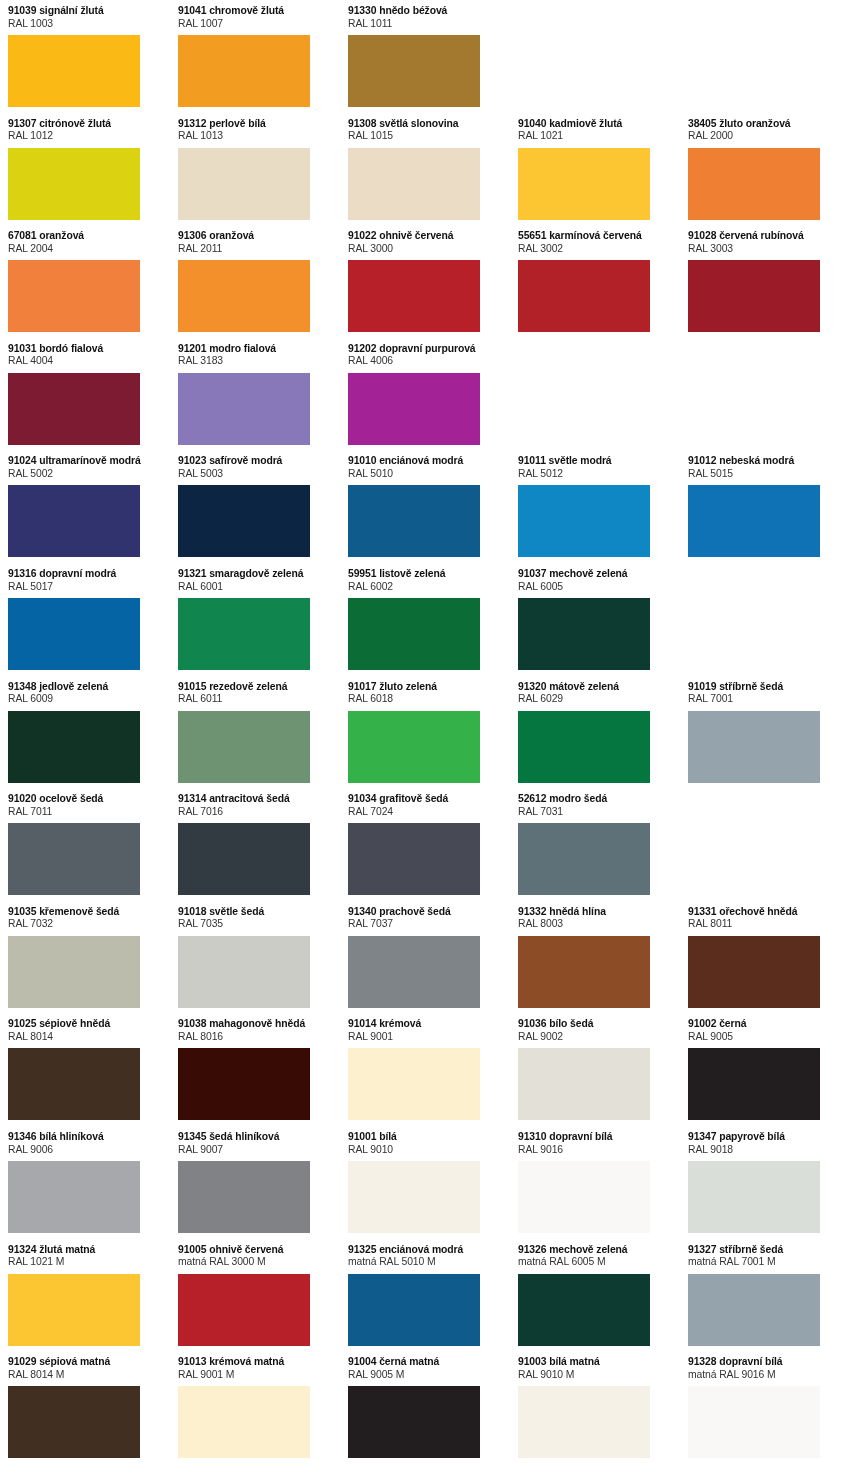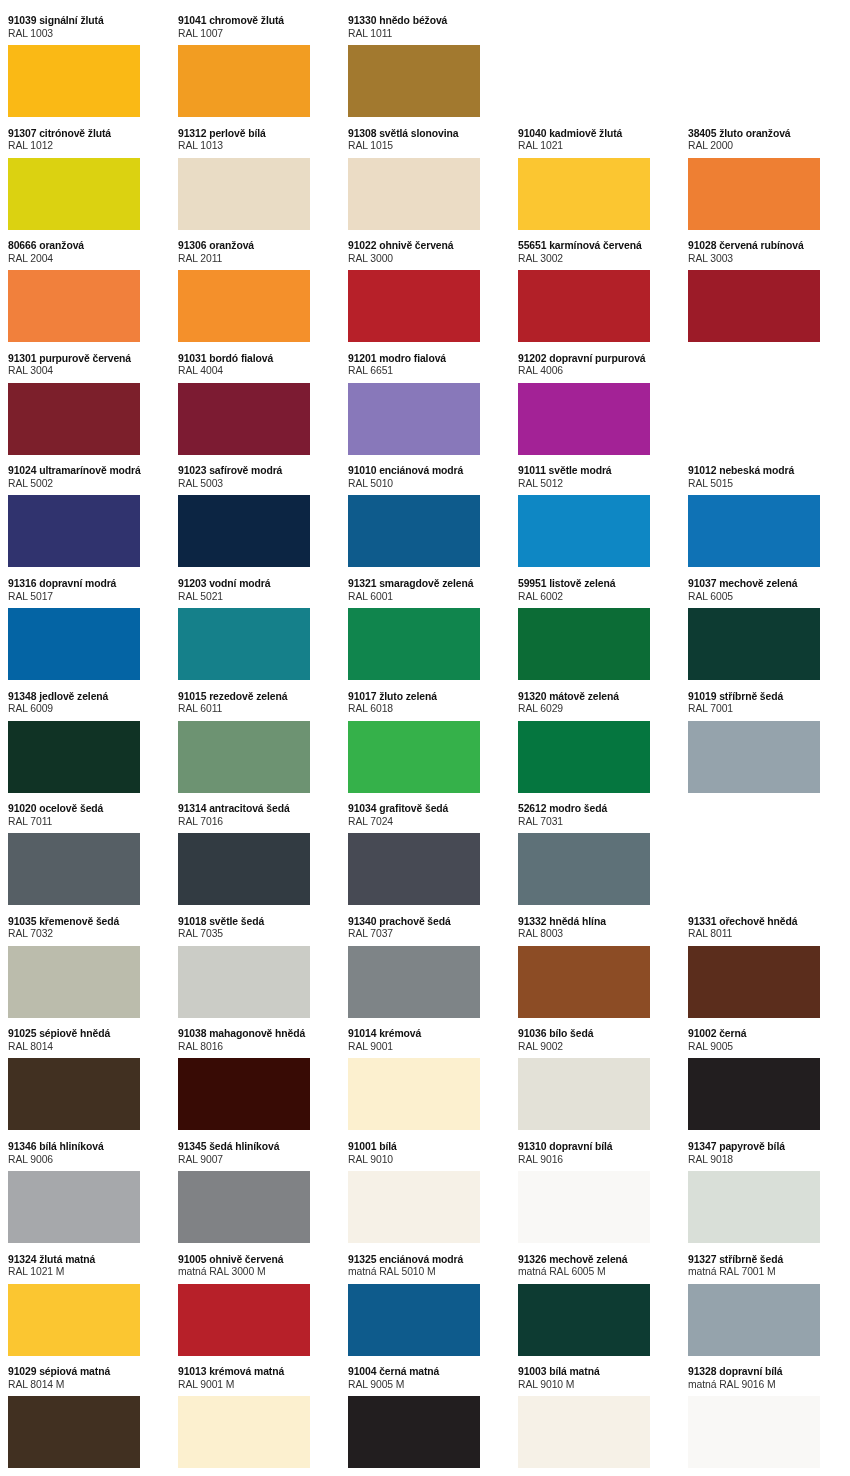--- a/index.html
+++ b/index.html
@@ -14,21 +14,21 @@
     font-family: "Liberation Sans", sans-serif;
     color: #1a1a1a;
     overflow: hidden;
   }
 
   #sheet {
     position: relative;
     width: 850px;
     height: 1476px;
     box-sizing: border-box;
-    padding: 15px 0 0 0;
+    padding: 5px 0 0 0;
   }
 
   .row {
     display: grid;
     grid-template-columns: repeat(5, 170px);
     column-gap: 0;
     height: 112.6px;
     box-sizing: border-box;
   }
 
@@ -144,21 +144,21 @@
         <div class="labels">
           <div class="name">38405 žluto oranžová</div>
           <div class="ral">RAL 2000</div>
         </div>
         <div class="swatch" style="background: rgb(238, 127, 51);"></div>
       </div>
     </div>
     <div class="row">
       <div class="cell">
         <div class="labels">
-          <div class="name">80666 oranžová</div>
+          <div class="name">67081 oranžová</div>
           <div class="ral">RAL 2004</div>
         </div>
         <div class="swatch" style="background: rgb(241, 128, 60);"></div>
       </div>
       <div class="cell">
         <div class="labels">
           <div class="name">91306 oranžová</div>
           <div class="ral">RAL 2011</div>
         </div>
         <div class="swatch" style="background: rgb(244, 144, 43);"></div>
@@ -181,36 +181,29 @@
         <div class="labels">
           <div class="name">91028 červená rubínová</div>
           <div class="ral">RAL 3003</div>
         </div>
         <div class="swatch" style="background: rgb(156, 27, 40);"></div>
       </div>
     </div>
     <div class="row">
       <div class="cell">
         <div class="labels">
-          <div class="name">91301 purpurově červená</div>
-          <div class="ral">RAL 3004</div>
-        </div>
-        <div class="swatch" style="background: rgb(124, 31, 43);"></div>
-      </div>
-      <div class="cell">
-        <div class="labels">
           <div class="name">91031 bordó fialová</div>
           <div class="ral">RAL 4004</div>
         </div>
         <div class="swatch" style="background: rgb(124, 27, 50);"></div>
       </div>
       <div class="cell">
         <div class="labels">
           <div class="name">91201 modro fialová</div>
-          <div class="ral">RAL 6651</div>
+          <div class="ral">RAL 3183</div>
         </div>
         <div class="swatch" style="background: rgb(136, 120, 186);"></div>
       </div>
       <div class="cell">
         <div class="labels">
           <div class="name">91202 dopravní purpurová</div>
           <div class="ral">RAL 4006</div>
         </div>
         <div class="swatch" style="background: rgb(163, 34, 150);"></div>
       </div>
@@ -255,27 +248,20 @@
     <div class="row">
       <div class="cell">
         <div class="labels">
           <div class="name">91316 dopravní modrá</div>
           <div class="ral">RAL 5017</div>
         </div>
         <div class="swatch" style="background: rgb(4, 100, 164);"></div>
       </div>
       <div class="cell">
         <div class="labels">
-          <div class="name">91203 vodní modrá</div>
-          <div class="ral">RAL 5021</div>
-        </div>
-        <div class="swatch" style="background: rgb(21, 128, 138);"></div>
-      </div>
-      <div class="cell">
-        <div class="labels">
           <div class="name">91321 smaragdově zelená</div>
           <div class="ral">RAL 6001</div>
         </div>
         <div class="swatch" style="background: rgb(16, 133, 77);"></div>
       </div>
       <div class="cell">
         <div class="labels">
           <div class="name">59951 listově zelená</div>
           <div class="ral">RAL 6002</div>
         </div>

